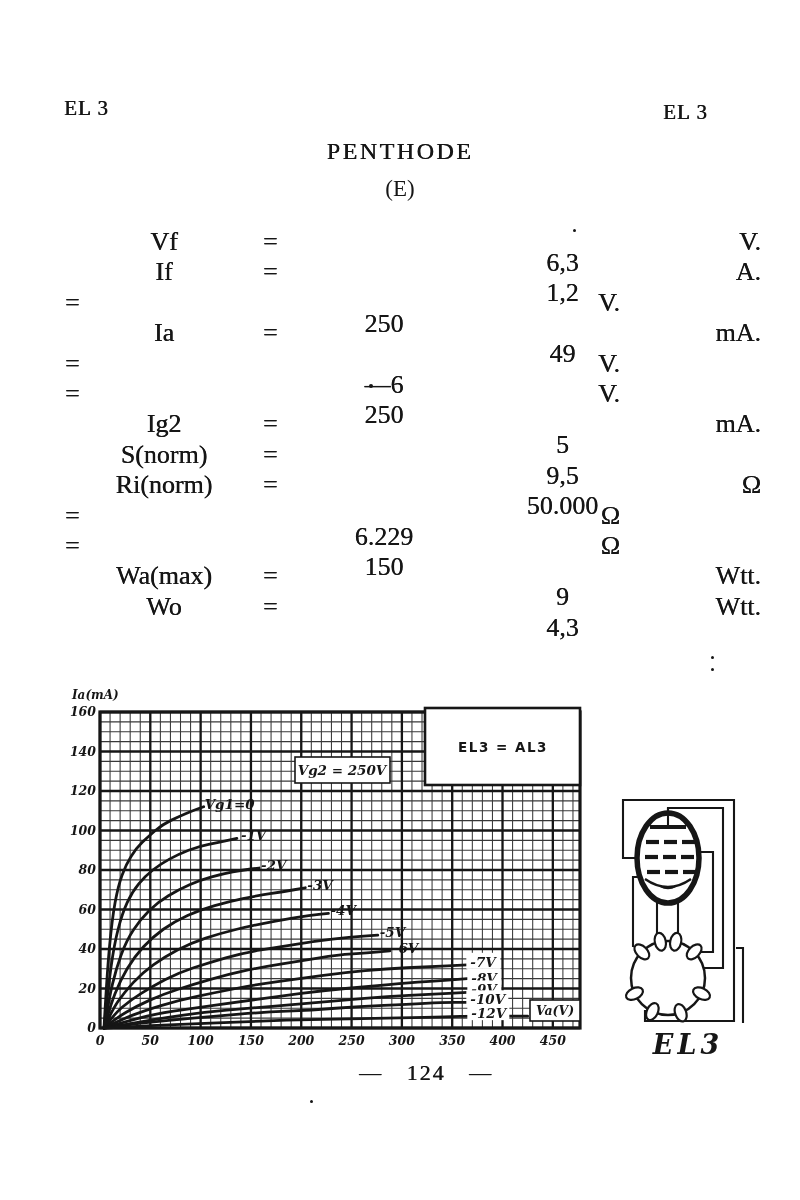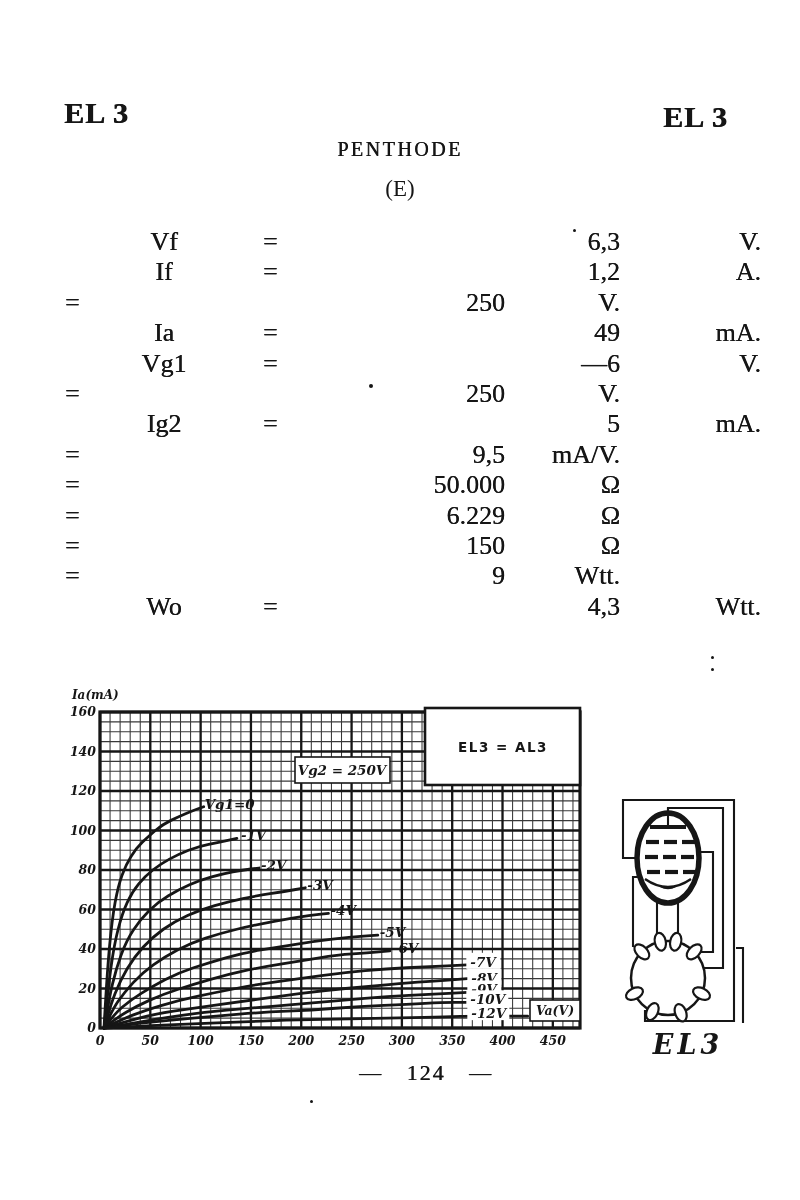--- a/index.html
+++ b/index.html
@@ -2,44 +2,44 @@
 <html><head>
 <meta charset="utf-8">
 <style>
   html,body{margin:0;padding:0;background:#e8e8e8;}
   .page{
     position:relative; width:800px; height:1200px; background:#ffffff;
     overflow:hidden; color:#161616;
     font-family:"Liberation Serif", serif;
   }
   .hdr{
-    position:absolute; font-size:30px; font-weight:bold; letter-spacing:1px;
+    position:absolute; font-size:21px; font-weight:normal; letter-spacing:1px;
     text-shadow:0.6px 0 0 currentColor;
   }
   .hdr.left{ left:64px; top:96px; }
   .hdr.right{ left:663px; top:100px; }
   .title{
     position:absolute; left:50%; top:138px; transform:translateX(-50%);
-    font-size:20px; letter-spacing:2.5px; text-shadow:0.4px 0 0 currentColor;
+    font-size:24px; letter-spacing:2.5px; text-shadow:0.4px 0 0 currentColor;
   }
   .subtitle{
     position:absolute; left:50%; top:176px; transform:translateX(-50%);
     font-size:23px;
   }
   .spec-table{
     position:absolute; left:65px; top:227px; width:696px;
     font-size:26px; text-shadow:0.35px 0 0 currentColor;
   }
   .spec-row{
     display:grid; grid-template-columns:198px 242px 115px 1fr;
     height:30.4px; line-height:30.4px;
   }
   .spec-row .p{ text-align:center; }
   .spec-row .e{ text-align:left; }
-  .spec-row .v{ text-align:right; }
+  .spec-row .v{ text-align:center;margin-top:21px; }
   .spec-row .u{ text-align:right; }
   .pagenum{
     position:absolute; left:50%; top:1060px; transform:translateX(-50%);
     font-size:22px; word-spacing:16px; letter-spacing:2px;
     text-shadow:0.4px 0 0 currentColor;
     margin-left:26px;
   }
   #chart-svg{ position:absolute; left:60px; top:685px; }
   #tube-svg{ position:absolute; left:600px; top:782px; }
   .speck{ position:absolute; background:#161616; border-radius:50%; }
@@ -71,57 +71,58 @@
         <span class="v">250</span>
         <span class="u">V.</span>
       </div>
       <div class="spec-row">
         <span class="p">Ia</span>
         <span class="e">=</span>
         <span class="v">49</span>
         <span class="u">mA.</span>
       </div>
       <div class="spec-row">
-        <span class="p">Vg1</span>
         <span class="e">=</span>
         <span class="v">—6</span>
         <span class="u">V.</span>
       </div>
       <div class="spec-row">
         <span class="e">=</span>
         <span class="v">250</span>
         <span class="u">V.</span>
       </div>
       <div class="spec-row">
         <span class="p">Ig2</span>
         <span class="e">=</span>
         <span class="v">5</span>
         <span class="u">mA.</span>
       </div>
       <div class="spec-row">
+        <span class="p">S(norm)</span>
         <span class="e">=</span>
         <span class="v">9,5</span>
-        <span class="u">mA/V.</span>
-      </div>
-      <div class="spec-row">
+      </div>
+      <div class="spec-row">
+        <span class="p">Ri(norm)</span>
         <span class="e">=</span>
         <span class="v">50.000</span>
         <span class="u">Ω</span>
       </div>
       <div class="spec-row">
         <span class="e">=</span>
         <span class="v">6.229</span>
         <span class="u">Ω</span>
       </div>
       <div class="spec-row">
         <span class="e">=</span>
         <span class="v">150</span>
         <span class="u">Ω</span>
       </div>
       <div class="spec-row">
+        <span class="p">Wa(max)</span>
         <span class="e">=</span>
         <span class="v">9</span>
         <span class="u">Wtt.</span>
       </div>
       <div class="spec-row">
         <span class="p">Wo</span>
         <span class="e">=</span>
         <span class="v">4,3</span>
         <span class="u">Wtt.</span>
       </div>

